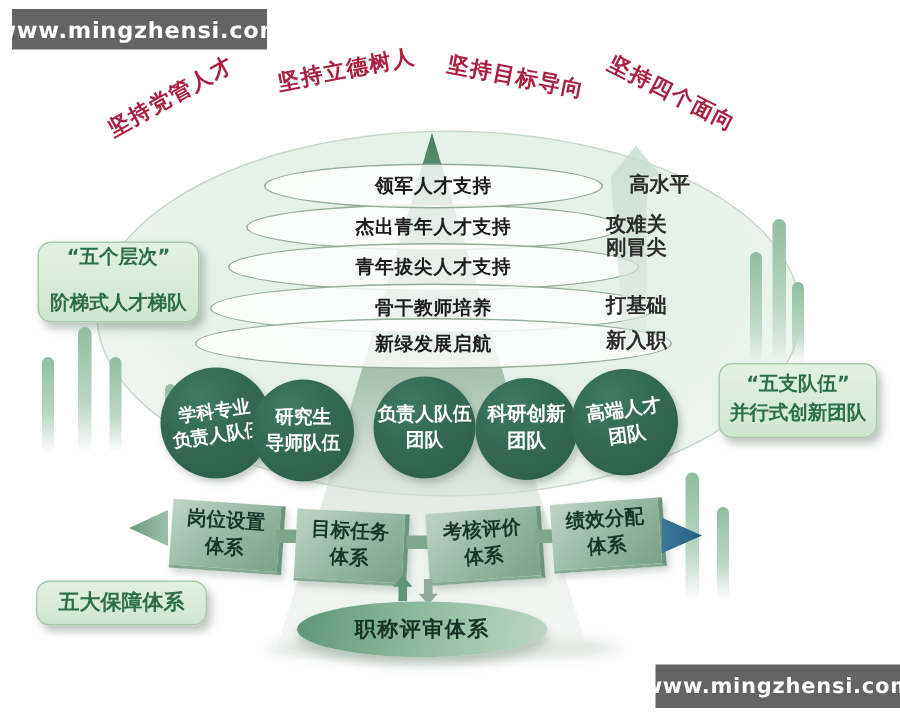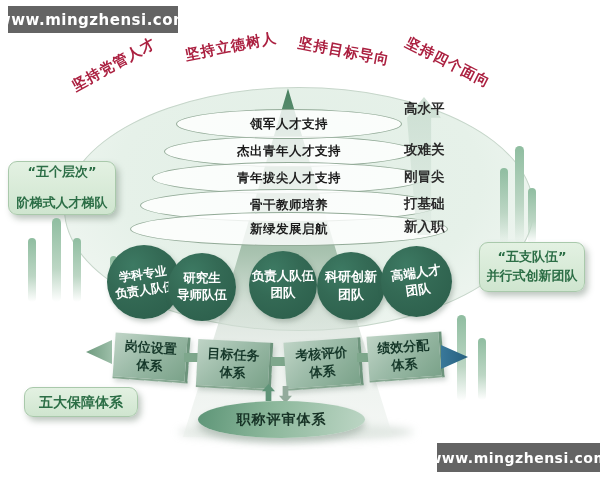--- a/index.html
+++ b/index.html
@@ -42,28 +42,28 @@
   .r3{left:152px;top:162px;width:272px;height:30px;}
   .r4{left:140px;top:189px;width:296px;height:31px;}
   .r5{left:130px;top:212px;width:316px;height:32px;}
 
   
   .stage-arrow{position:absolute;left:407px;top:97px;width:34px;height:138px;
       clip-path:polygon(50% 0,100% 15%,71% 15%,71% 100%,29% 100%,0 15%,0 15%);
       background:linear-gradient(180deg,rgba(200,220,207,.85),rgba(222,234,226,.55));}
   .stage-label{position:absolute;left:404px;width:56px;height:18px;font-size:13.5px;
       font-weight:bold;color:#2b2b2b;white-space:nowrap;}
-  .s1{top:100px;} .s2{top:141px;} .s3{top:168px;} .s4{top:195px;} .s5{top:218px;}
+  .s1{top:114px;text-align:right;} .s2{top:141px;} .s3{top:156px;} .s4{top:195px;} .s5{top:218px;}
 
   
   .side-box{position:absolute;background:linear-gradient(180deg,#e3f1e2,#cfe5cf);
       border:1px solid #a9c9ab;border-radius:9px;box-shadow:3px 4px 6px rgba(110,130,115,.45);
       display:flex;flex-direction:column;align-items:center;justify-content:center;
       color:#2c6e46;font-weight:bold;font-size:13px;line-height:1.45;}
-  .five-levels{left:8px;top:161px;width:106px;height:52px;gap:12px;}
+  .five-levels{left:25px;top:161px;width:106px;height:52px;gap:12px;}
   .five-teams{left:479px;top:242px;width:104px;height:48px;}
   .five-guarantees{left:24px;top:387px;width:112px;height:28px;font-size:14px;}
 
   
   .bar{position:absolute;border-radius:5px;
       background:linear-gradient(180deg,#8fbda0 0%,#bcd6c4 60%,rgba(226,238,230,0) 100%);}
   .bl1{left:28px;top:238px;width:8px;height:64px;}
   .bl2{left:52px;top:218px;width:9px;height:84px;}
   .bl3{left:73px;top:238px;width:8px;height:64px;}
   .bl4{left:110px;top:256px;width:7px;height:48px;}

